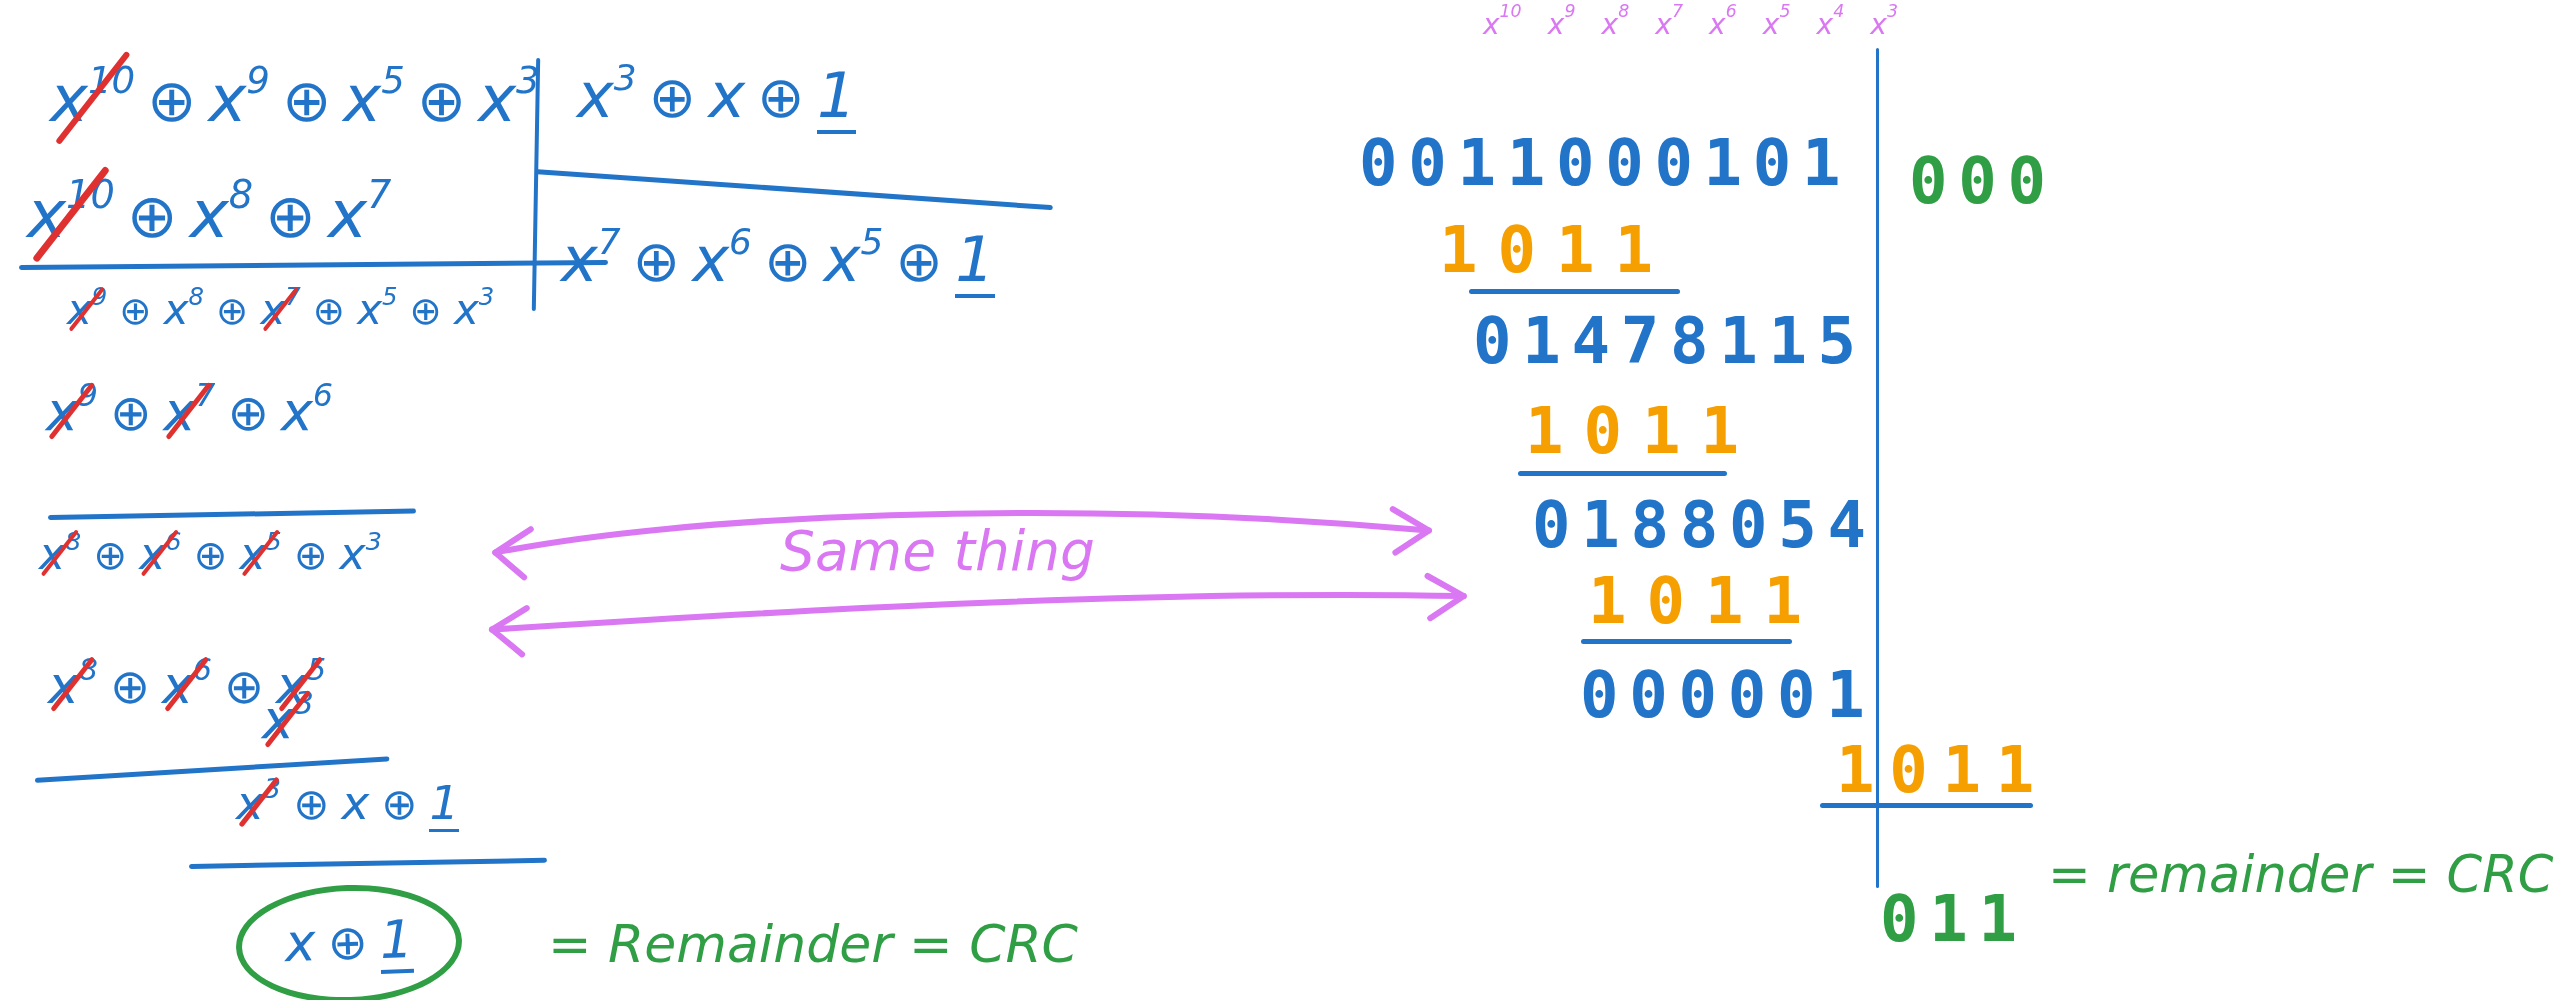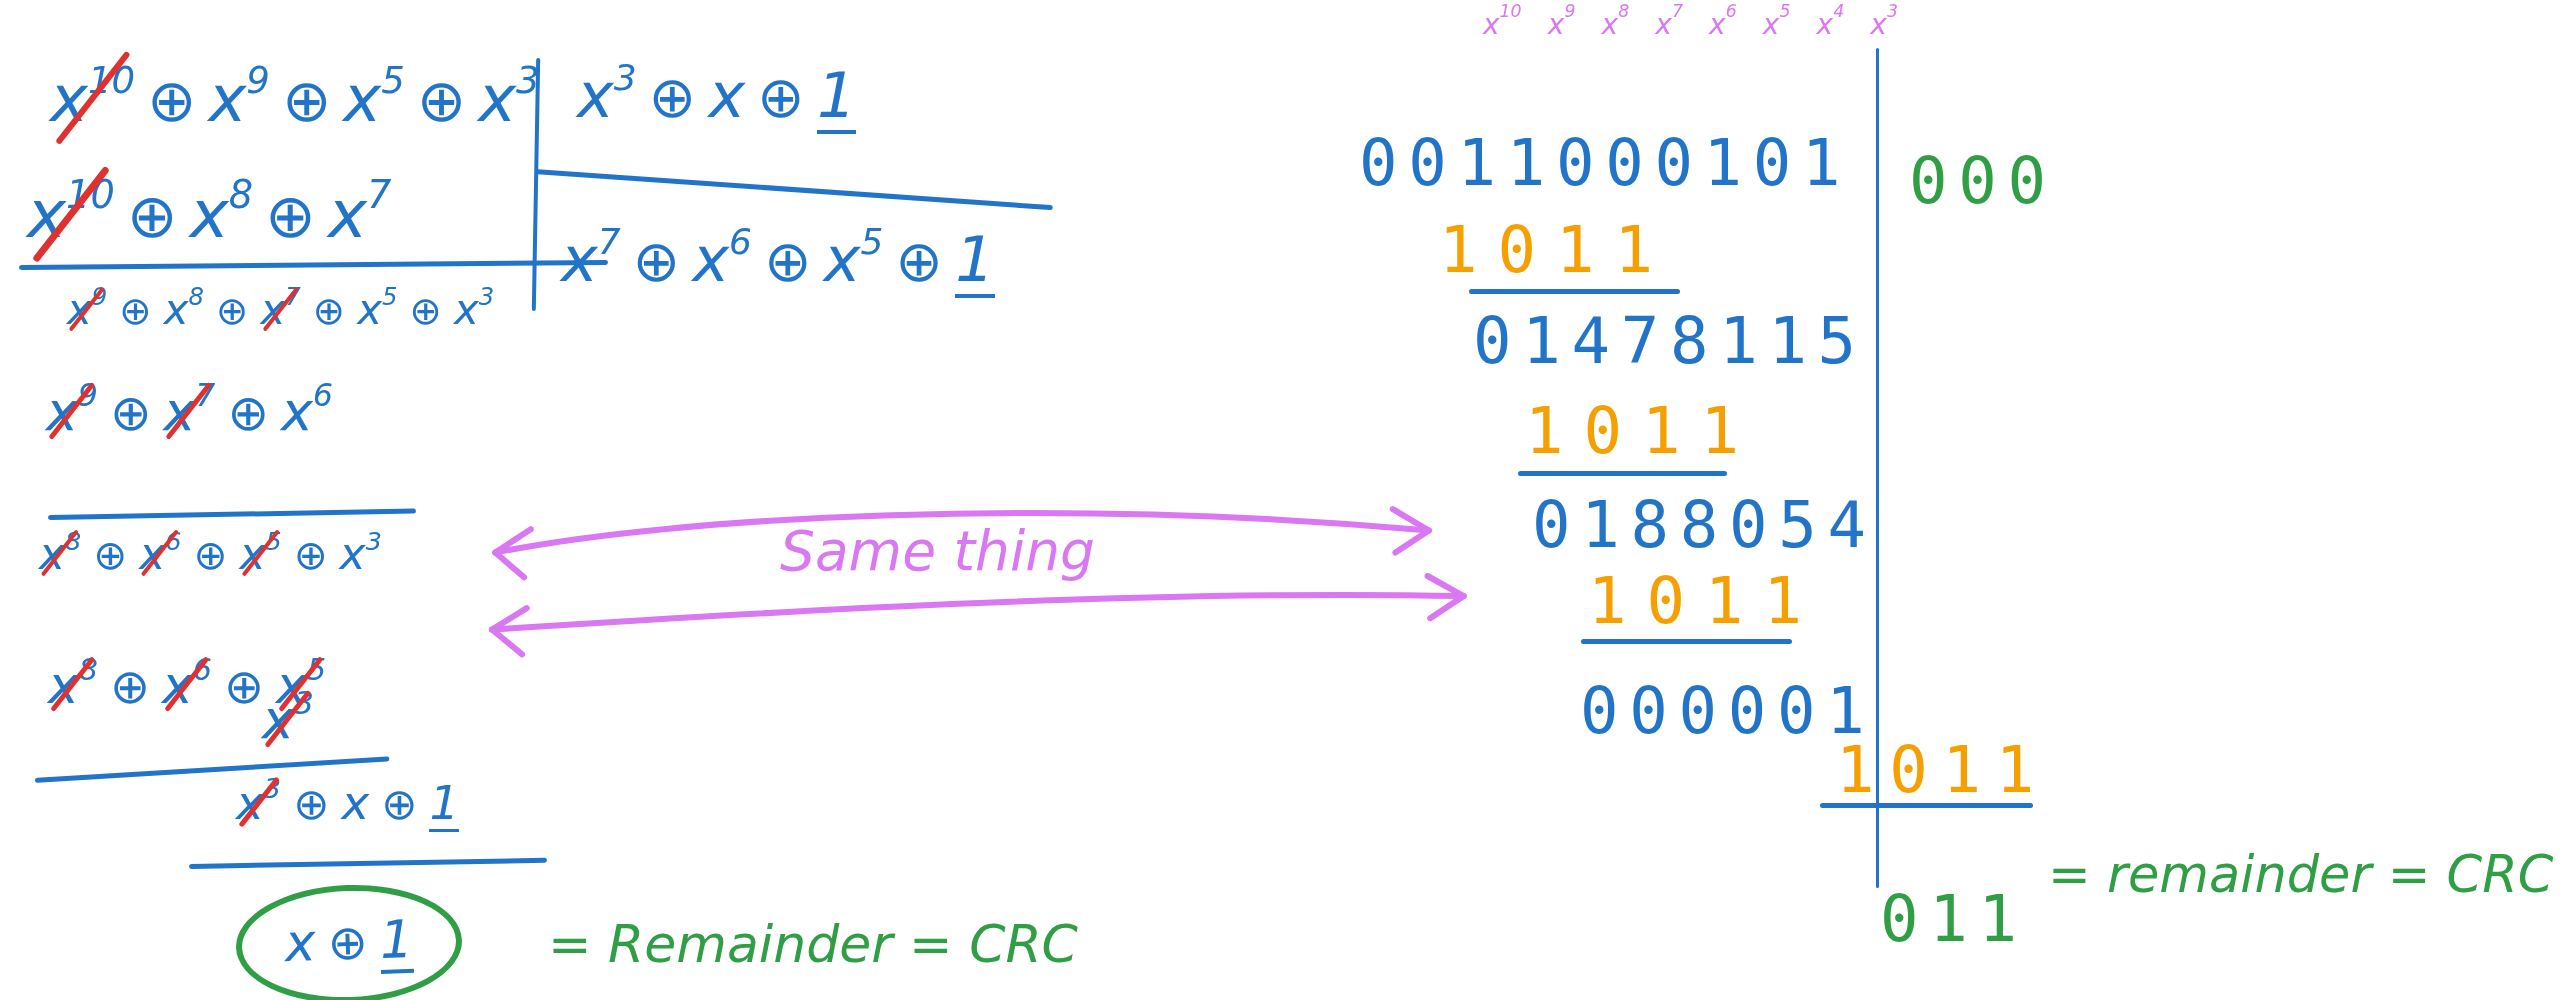--- a/index.html
+++ b/index.html
@@ -11,21 +11,21 @@
   .poly sup{font-size:58%;line-height:0;position:relative;top:-0.15em;}
   .term{position:relative;display:inline-block;}
   .term.op{font-style:normal;padding:0 12px;font-size:0.92em;}
   .term.struck::after{content:"";position:absolute;left:50%;top:48%;width:135%;height:0.10em;
         background:var(--red);border-radius:4px;transform:translate(-50%,-50%) rotate(-52deg);}
   .term.u1{border-bottom:0.08em solid currentColor;}
   
   .hline{position:absolute;background:var(--blue);height:5.4px;border-radius:2.7px;transform-origin:left center;}
   .vline{position:absolute;background:var(--blue);width:4px;border-radius:2px;}
   
-  .digits{font-family:"DejaVu Sans Mono",monospace;font-weight:normal;font-size:64px;line-height:1;
+  .digits{font-family:"DejaVu Sans Mono",monospace;font-weight:bold;font-size:64px;line-height:1;
           letter-spacing:10.7px;color:var(--blue);white-space:nowrap;text-align:right;}
   .digits.orange{color:var(--orange);letter-spacing:20px;}
   .digits.green{color:var(--green);margin-top:18px;}
   
   .powers{display:flex;justify-content:space-between;width:415px;color:var(--violet);
           font-style:italic;font-size:28px;line-height:1;}
   .powers .term{padding:0;}
   .powers sup{font-size:62%;line-height:0;position:relative;top:-0.35em;}
   
   .handlabel{font-style:italic;white-space:nowrap;line-height:1;}
@@ -103,21 +103,21 @@
   <div class="abs digits orange" style="left:1439px;top:218px;">1011</div>
   <div class="hline" style="left:1469px;top:289px;width:211px;"></div>
   <div class="abs digits" style="left:1473px;top:309px;">01478115</div>
 
   <div class="abs digits orange" style="left:1525px;top:399px;">1011</div>
   <div class="hline" style="left:1518px;top:471px;width:209px;"></div>
   <div class="abs digits" style="left:1532px;top:493px;">0188054</div>
 
   <div class="abs digits orange" style="left:1588px;top:569px;">1011</div>
   <div class="hline" style="left:1581px;top:639px;width:211px;"></div>
-  <div class="abs digits" style="left:1580px;top:663px;margin-top:16px;">000001</div>
+  <div class="abs digits" style="left:1580px;top:663px;">000001</div>
 
   <div class="abs digits orange" style="left:1836px;top:738px;letter-spacing:14.7px;">1011</div>
   <div class="hline" style="left:1820px;top:803px;width:213px;"></div>
 
   <div class="abs digits green" style="left:1880px;top:869px;">011</div>
   <div class="abs handlabel green-t" style="left:2048px;top:849px;font-size:51px;">= remainder = CRC</div>
 
 </div>
 
 

